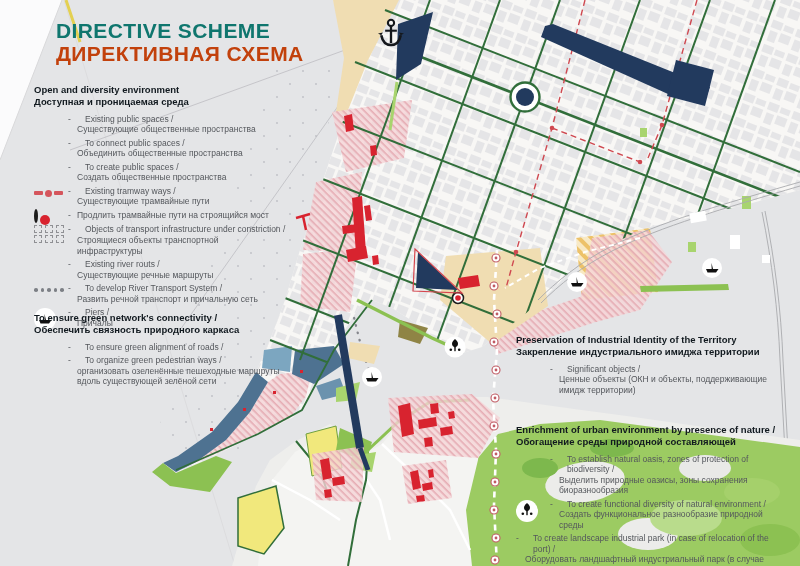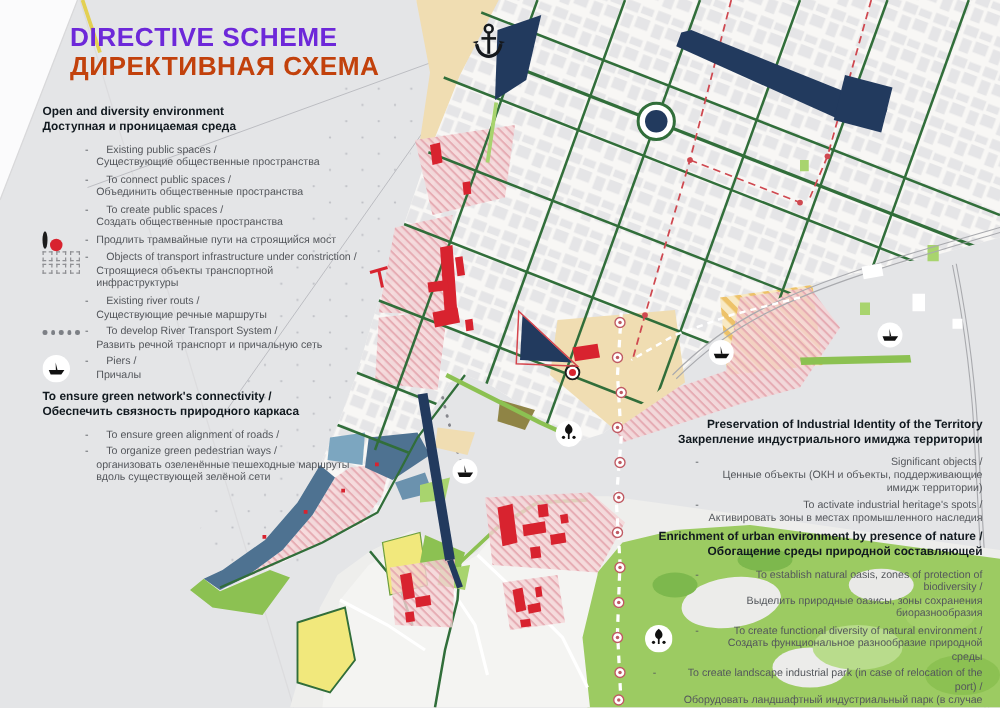--- a/index.html
+++ b/index.html
@@ -2,25 +2,25 @@
 <html><head>
 <meta charset="utf-8">
 <style>
   html,body{margin:0;padding:0;background:#e4e5e7;}
   #stage{position:relative;width:800px;height:566px;overflow:hidden;
          font-family:"Liberation Sans",sans-serif;}
   #map-svg{position:absolute;left:0;top:0;z-index:0;}
   .overlay{position:absolute;z-index:2;}
   
   #title{left:56px;top:20px;line-height:1.08;letter-spacing:.4px;}
-  #title .t-en{font-size:21px;font-weight:bold;color:#6d28d9;}
+  #title .t-en{font-size:21px;font-weight:bold;color:#0f766e;}
   #title .t-ru{font-size:21px;font-weight:bold;color:#c2410c;}
   
   .legend{width:252px;font-size:8.5px;color:#54575c;line-height:1.24;}
-  .legend.right{width:270px;text-align:right;}
+  .legend.right{width:270px;}
   .lhead{font-weight:bold;color:#11191f;font-size:9.5px;line-height:1.3;margin-bottom:5px;}
   .lrow{display:flex;margin-bottom:3px;}
   .lic{width:34px;flex:none;padding-top:1px;}
   .ldash{width:9px;flex:none;}
   .ldash::before{content:"-";}
   .ltx{flex:1;}
   .en{display:block;padding-left:8px;}
   .ru{display:block;}
   .lrow-noicon{display:flex;margin-bottom:3px;}
   .lrow-noicon .ltx{flex:1;}
@@ -379,20 +379,34 @@
   </div>
   <div class="lrow">
     <span class="lic"><span class="ic-beige-rect"></span></span>
     <span class="ldash"></span>
     <span class="ltx">
       <span class="en">To create public spaces /</span>
       <span class="ru">Создать общественные пространства</span>
     </span>
   </div>
   <div class="lrow">
+    <span class="lic">
+      <span class="ic-tram">
+            <span class="d"></span>
+            <span class="o"></span>
+            <span class="d"></span>
+          </span>
+    </span>
+    <span class="ldash"></span>
+    <span class="ltx">
+      <span class="en">Existing tramway ways /</span>
+      <span class="ru">Существующие трамвайные пути</span>
+    </span>
+  </div>
+  <div class="lrow">
     <span class="lic"><span class="ic-extend"></span></span>
     <span class="ldash"></span>
     <span class="ltx">
       <span class="ru">Продлить трамвайные пути на строящийся мост</span>
     </span>
   </div>
   <div class="lrow">
     <span class="lic">
       <span class="ic-squares">
         <span></span>
@@ -476,28 +490,20 @@
     <span>Закрепление индустриального имиджа территории</span>
   </div>
   <div class="lrow">
     <span class="lic"><span class="ic-red-rect"></span></span>
     <span class="ldash"></span>
     <span class="ltx">
       <span class="en">Significant objects /</span>
       <span class="ru">Ценные объекты (ОКН и объекты, поддерживающие имидж территории)</span>
     </span>
   </div>
-  <div class="lrow">
-    <span class="lic"><span class="ic-pink-rect"></span></span>
-    <span class="ldash"></span>
-    <span class="ltx">
-      <span class="en">To activate industrial heritage's spots /</span>
-      <span class="ru">Активировать зоны в местах промышленного наследия</span>
-    </span>
-  </div>
 </div>
 
 <div class="overlay legend right" style="left:516px;top:424px">
   <div class="lhead">
     <span>Enrichment of urban environment by presence of nature /</span><br>
     <span>Обогащение среды природной составляющей</span>
   </div>
   <div class="lrow">
     <span class="lic"><span class="ic-blue-rect"></span></span>
     <span class="ldash"></span>

